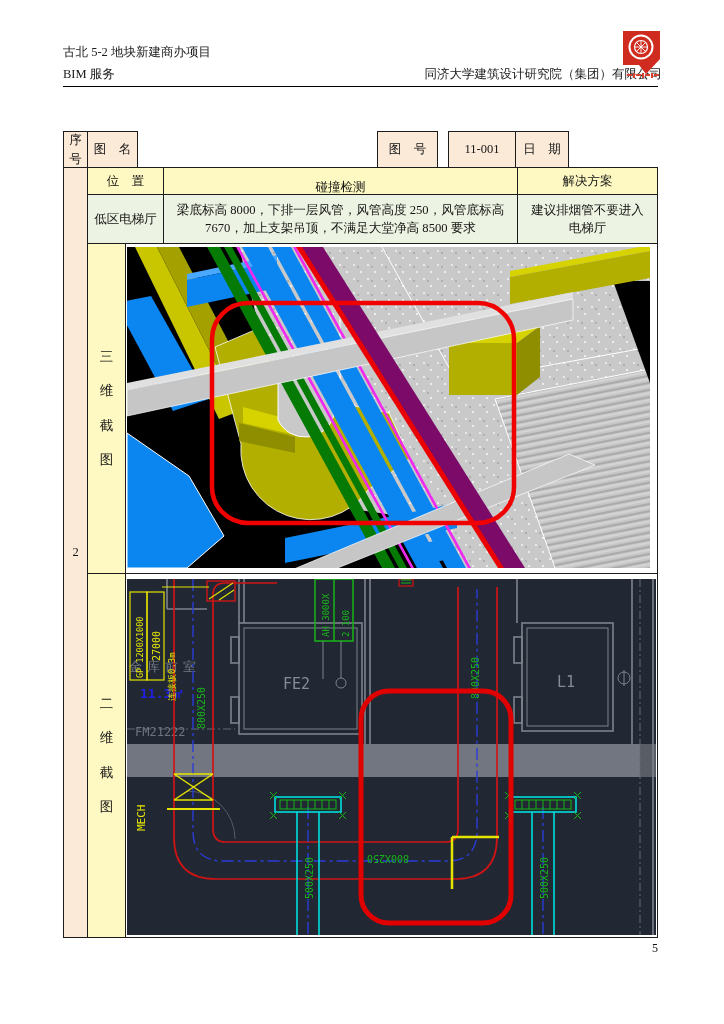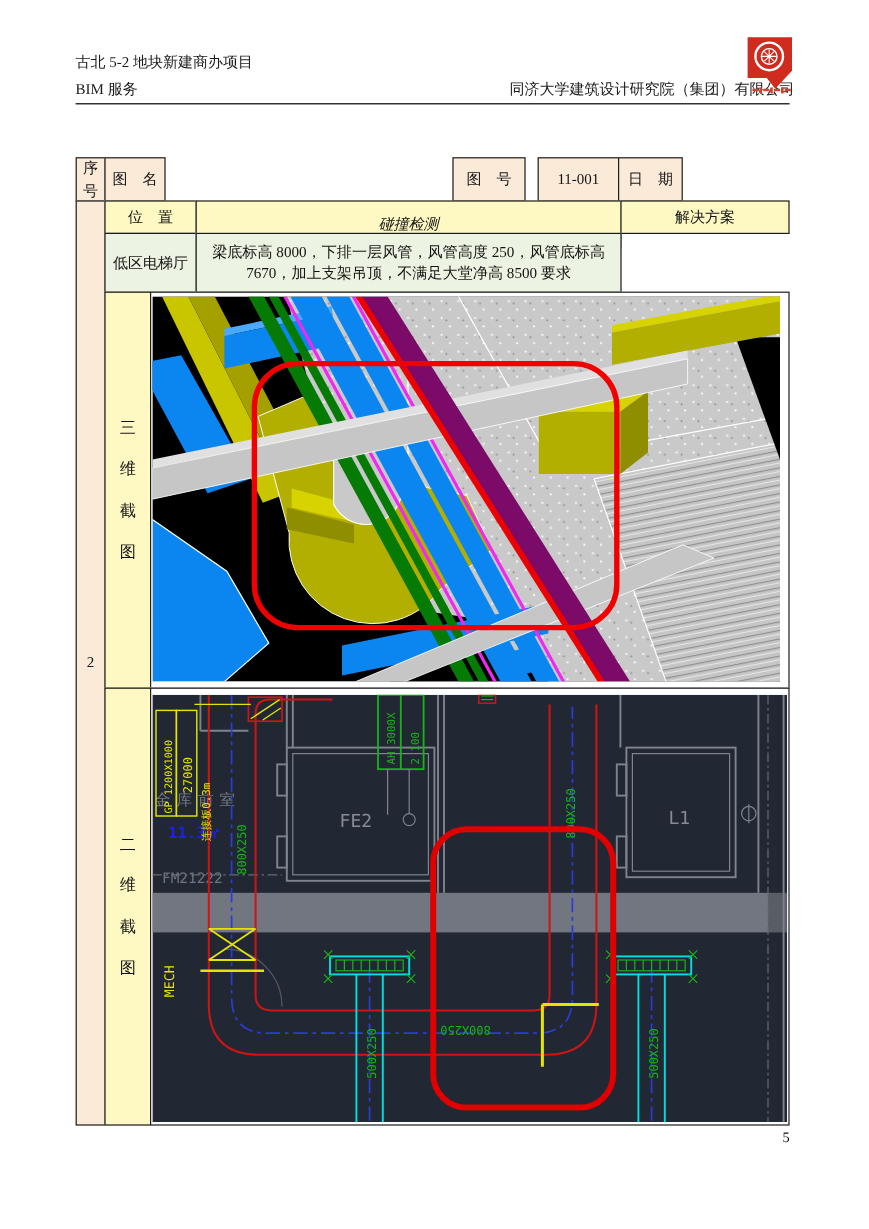--- a/index.html
+++ b/index.html
@@ -51,25 +51,26 @@
     <span class="wrap2">序号</span>
     </div>
   <div class="cell bg-peach" style="left:87px;top:131px;width:51px;height:37px;">图　名</div>
   <div class="cell bg-peach" style="left:377px;top:131px;width:61px;height:37px;">图　号</div>
   <div class="cell bg-peach" style="left:448px;top:131px;width:68px;height:37px;">11-001</div>
   <div class="cell bg-peach" style="left:515px;top:131px;width:54px;height:37px;">日　期</div>
 
   <div class="cell bg-peach" style="left:63px;top:167px;width:25px;height:771px;">2</div>
 
   <div class="cell bg-green" style="left:87px;top:167px;width:77px;height:28px;">位　置</div>
-  <div class="cell bg-green" style="left:163px;top:167px;width:355px;height:40px;font-style:italic;">碰撞检测</div>
+  <div class="cell bg-green" style="left:163px;top:167px;width:355px;height:40px;">碰撞检测</div>
   <div class="cell bg-green" style="left:517px;top:167px;width:141px;height:28px;">解决方案</div>
 
   <div class="cell bg-green2" style="left:87px;top:194px;width:77px;height:50px;">低区电梯厅</div>
   <div class="cell bg-green2" style="left:163px;top:194px;width:355px;height:50px;padding:2px 12px;font-size:12.6px;">梁底标高 8000，下排一层风管，风管高度 250，风管底标高 7670，加上支架吊顶，不满足大堂净高 8500 要求</div>
+  <div class="cell bg-green2" style="left:517px;top:194px;width:141px;height:50px;padding:2px 12px;">建议排烟管不要进入电梯厅</div>
 
   <div class="cell bg-green" style="left:87px;top:243px;width:39px;height:331px;">
     <span class="vlabel">三维截图</span>
     </div>
   <div class="cell imgcell" style="left:125px;top:243px;width:533px;height:331px;">
 
     <svg width="523" height="321" viewBox="0 0 523 321" style="margin:3px 0 0 1px;">
       <defs>
         <clipPath id="clip3d">
             <rect x="0" y="0" width="523" height="321"></rect>

